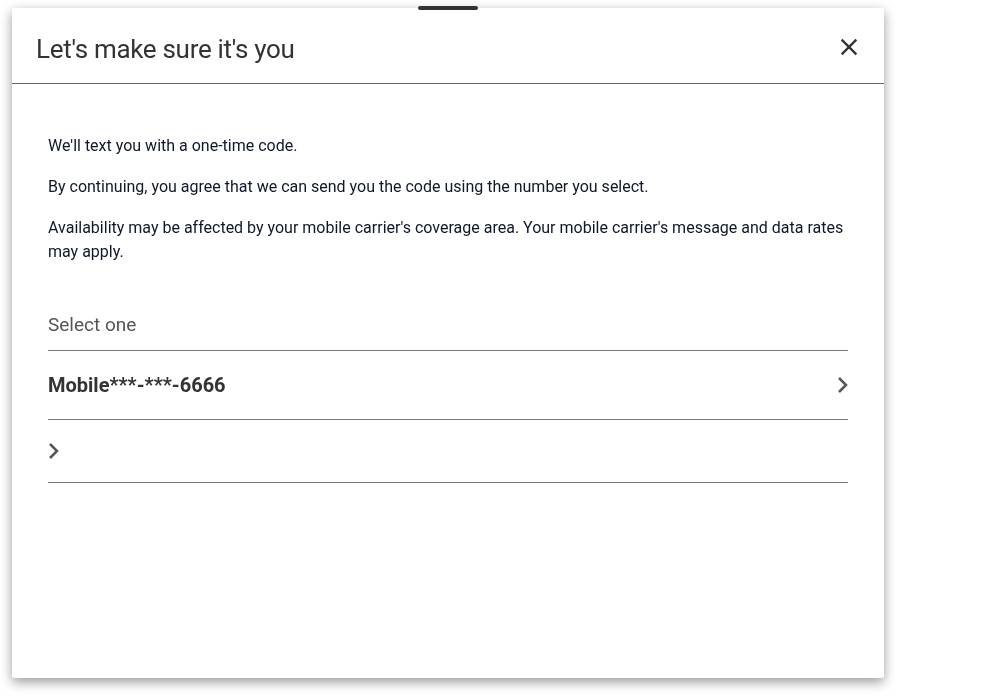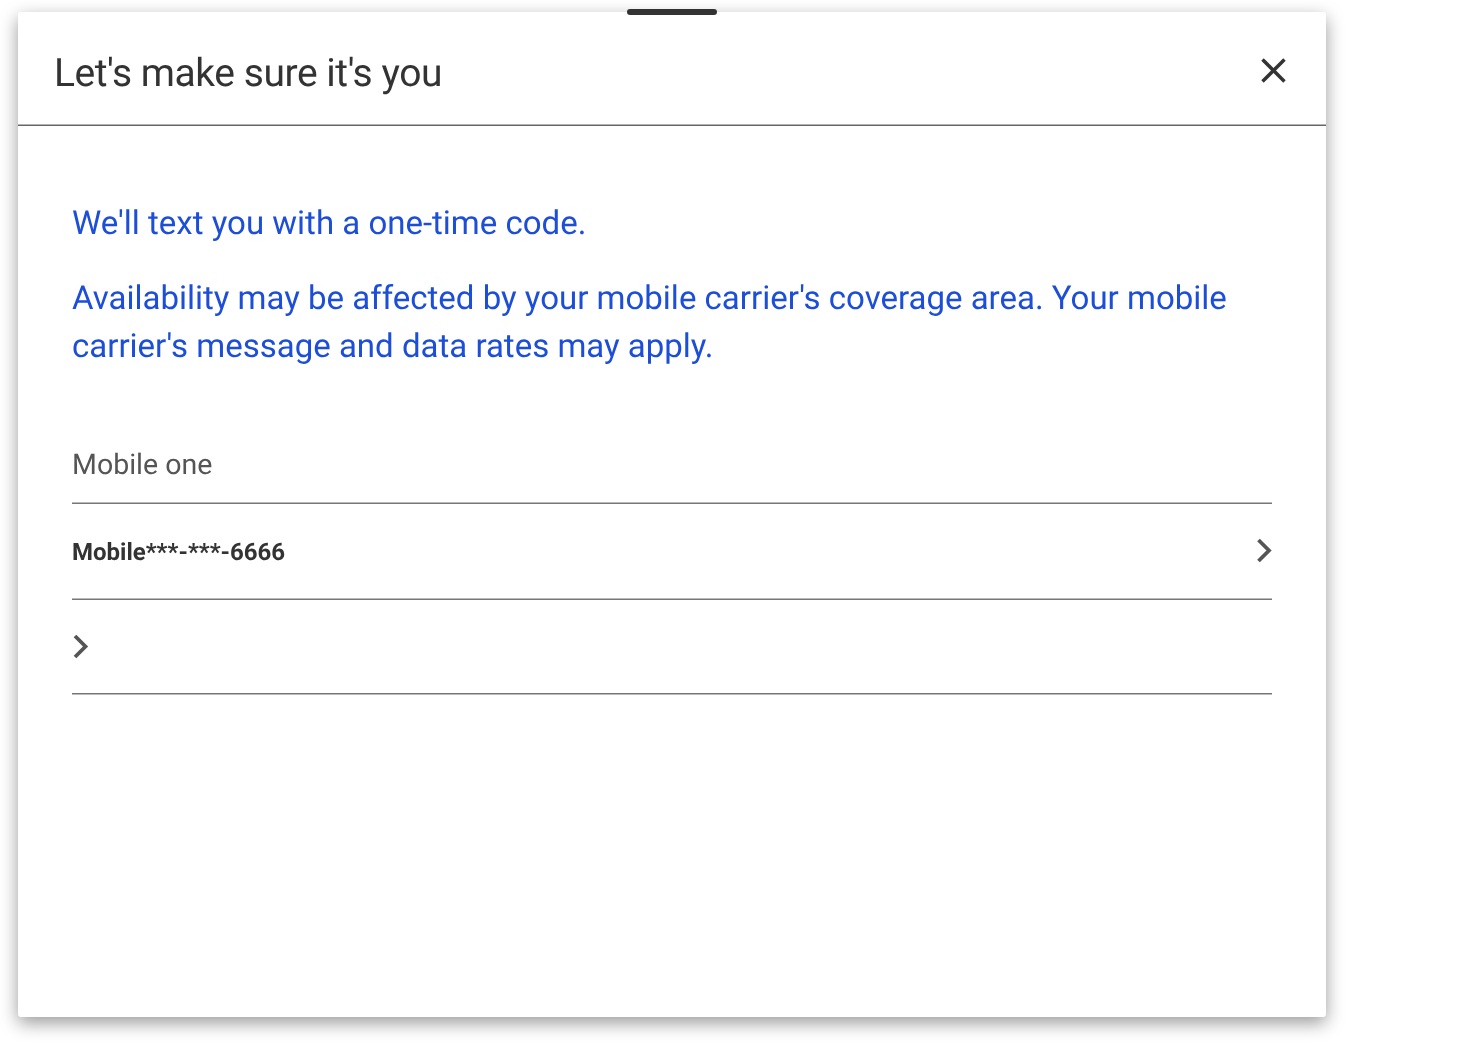--- a/index.html
+++ b/index.html
@@ -65,22 +65,22 @@
     .close-btn svg {
       width: 22px;
       height: 22px;
     }
     
     .modal-body {
       padding: 50px 36px 30px 36px;
     }
     
     .info-text {
-      font-size: 22px;
-      color: #1d4ed8;
+      font-size: 16px;
+      color: #0f172a;
       line-height: 1.45;
       margin-bottom: 18px;
     }
     
     .select-section {
       margin-top: 50px;
     }
     
     .select-label {
       font-size: 19px;
@@ -92,21 +92,21 @@
     .option-row {
       display: flex;
       justify-content: space-between;
       align-items: center;
       padding: 22px 0;
       border-bottom: 1px solid #777;
       cursor: pointer;
     }
     
     .option-label {
-      font-size: 16px;
+      font-size: 20px;
       font-weight: 700;
       color: #333;
     }
     
     .chevron {
       display: flex;
       align-items: center;
     }
     
     .chevron svg {
@@ -127,24 +127,25 @@
         <svg viewBox="0 0 24 24" fill="none" stroke="#333" stroke-width="2.5">
           <line x1="4" y1="4" x2="20" y2="20"></line>
           <line x1="20" y1="4" x2="4" y2="20"></line>
         </svg>
       </span>
     </button>
   </div>
 
   <div class="modal-body">
     <p class="info-text">We'll text you with a one-time code.</p>
+    <p class="info-text">By continuing, you agree that we can send you the code using the number you select.</p>
     <p class="info-text">Availability may be affected by your mobile carrier's coverage area. Your mobile carrier's message and data rates may apply.</p>
 
     <div class="select-section">
-      <div class="select-label">Mobile one</div>
+      <div class="select-label">Select one</div>
 
       <div class="option-row">
         <span class="option-label">Mobile***-***-6666</span>
         <span class="chevron">
           <svg viewBox="0 0 11 18" fill="none" stroke="#555" stroke-width="2.5">
             <polyline points="2,2 9,9 2,16"></polyline>
           </svg>
         </span>
       </div>
 

